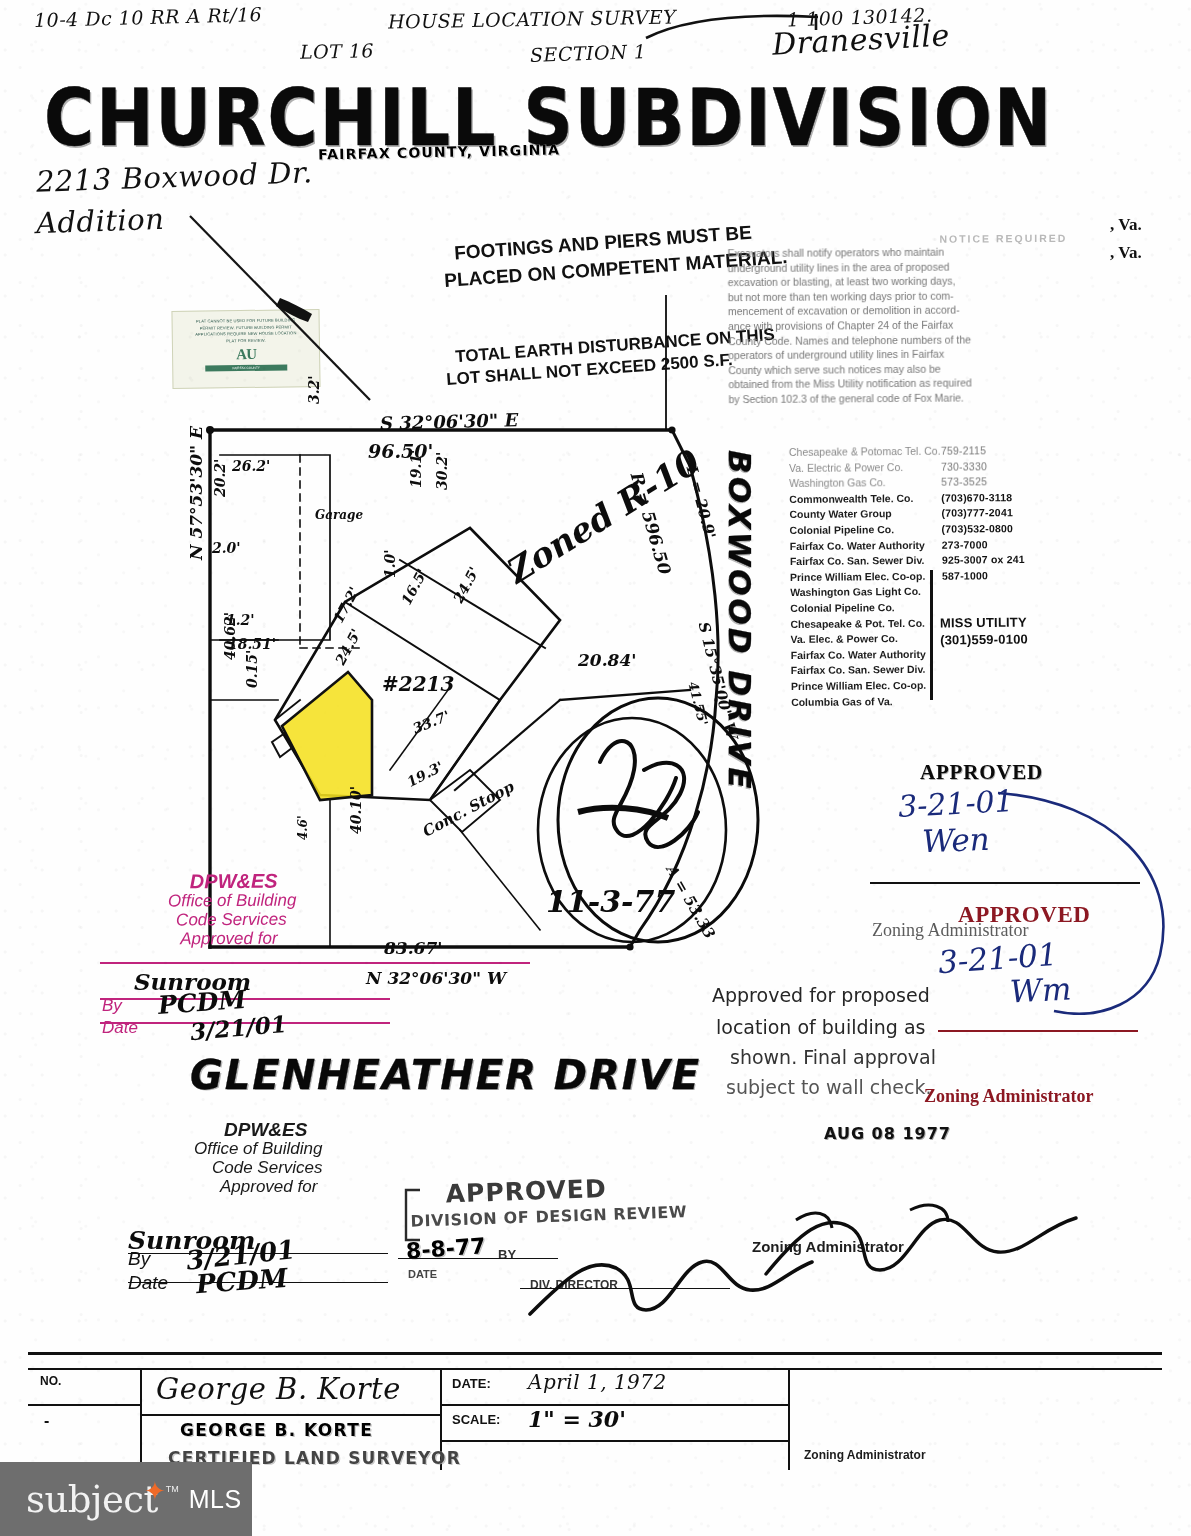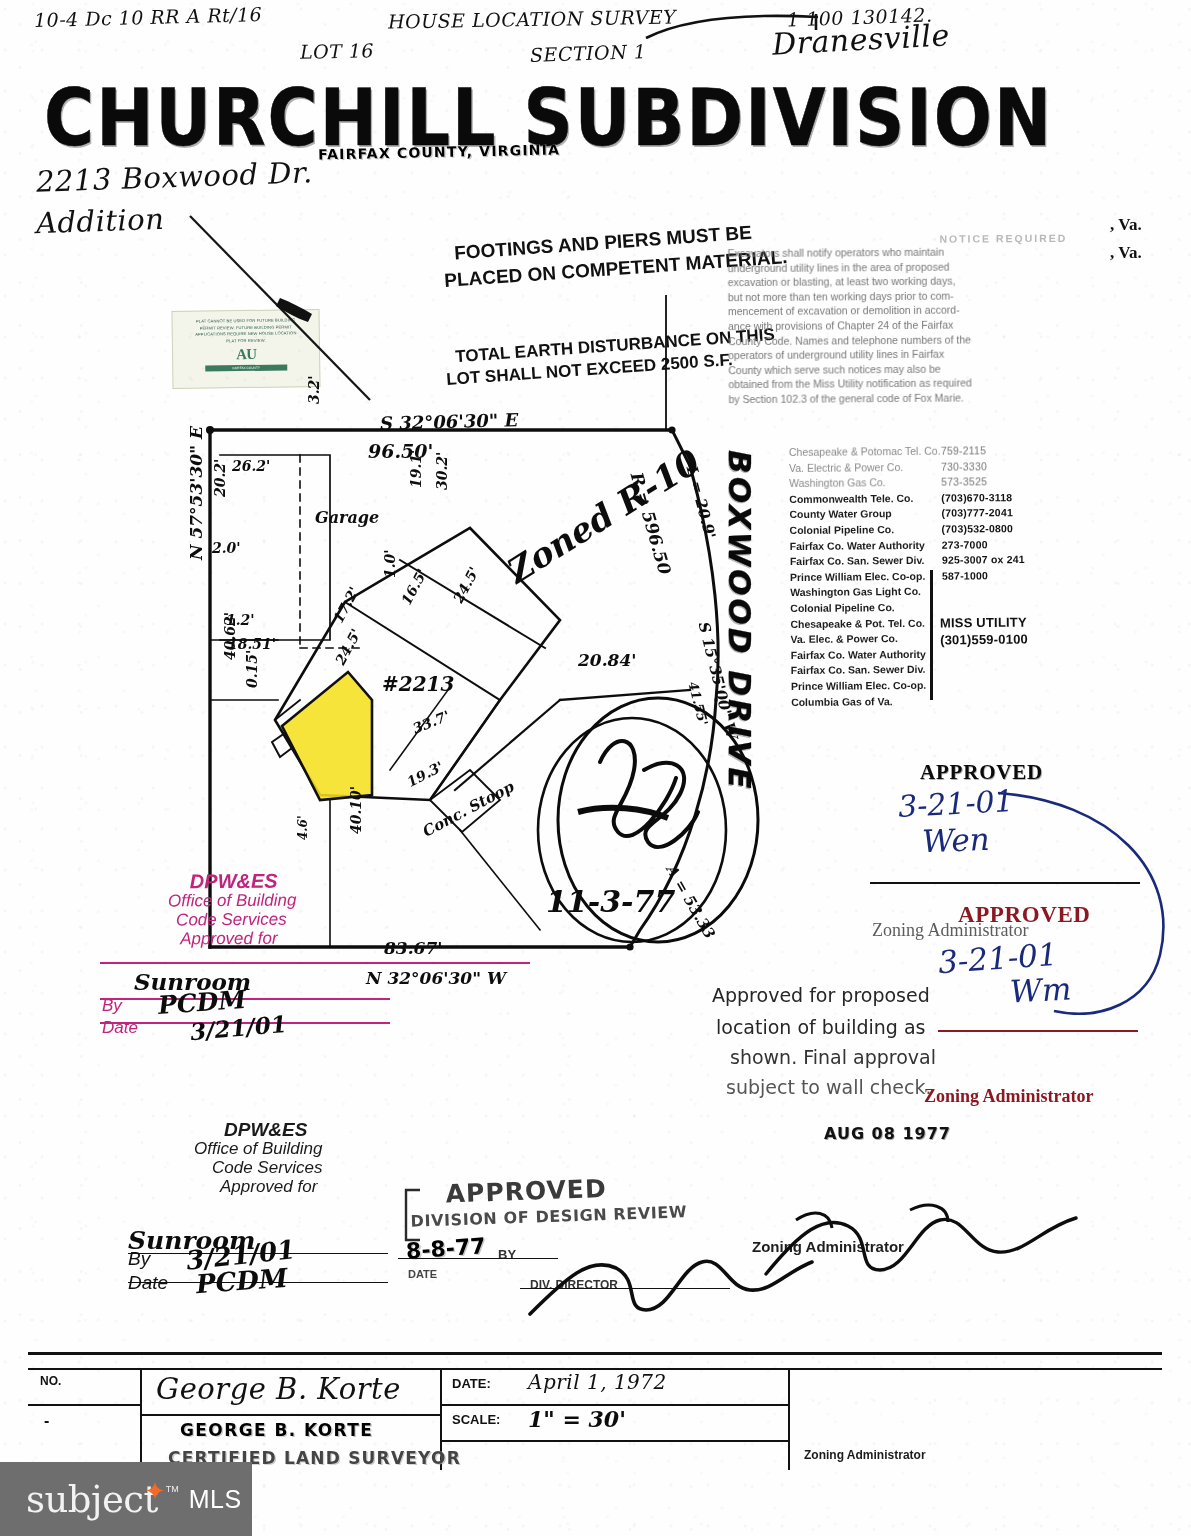--- a/index.html
+++ b/index.html
@@ -494,26 +494,29 @@
   <div class="abs dim" style="left:382px; top:578px; transform:rotate(-90deg); transform-origin:left top;">1.0'</div>
   <div class="abs dim" style="left:412px; top:714px; transform:rotate(-22deg);">33.7'</div>
   <div class="abs dim" style="left:406px; top:766px; transform:rotate(-27deg);">19.3'</div>
   <div class="abs dim" style="left:578px; top:650px; font-size:17px;">20.84'</div>
   <div class="abs dim" style="left:222px; top:660px; transform:rotate(-90deg); transform-origin:left top;">40.62'</div>
   <div class="abs dim" style="left:244px; top:688px; transform:rotate(-90deg); transform-origin:left top;">0.15'</div>
   <div class="abs dim" style="left:348px; top:834px; transform:rotate(-90deg); transform-origin:left top;">40.10'</div>
   <div class="abs dim" style="left:296px; top:840px; transform:rotate(-90deg); transform-origin:left top; font-size:12px;">4.6'</div>
   <div class="abs dim" style="left:700px; top:680px; transform:rotate(76deg); transform-origin:left top; font-size:13px;">41.55'</div>
 
-  <div class="abs dim" style="left:315px; top:508px; font-size:16px;">Garage</div>
+  <div class="abs dim" style="left:315px; top:508px; font-size:12px;">Garage</div>
   <div class="abs dim" style="left:382px; top:672px; font-size:20px;">#2213</div>
   <div class="abs dim" style="left:418px; top:800px; font-size:15px; transform:rotate(-28deg);">Conc. Stoop</div>
   <div class="abs hand-b" style="left:494px; top:496px; font-size:34px; transform:rotate(-32deg); z-index:8;">Zoned R-10</div>
 
   <div class="abs streetname" style="left:722px; top:450px; font-size:31px; letter-spacing:3px; writing-mode:vertical-rl; z-index:8;">BOXWOOD DRIVE</div>
+  <div class="abs streetname" style="left:190px; top:1052px; z-index:8;">
+    <span style="font-size:40px; letter-spacing:2px;">GLENHEATHER DRIVE</span>
+  </div>
 
   <svg class="abs scribble" width="230" height="270" style="left:548px; top:692px;">
     <ellipse cx="110" cy="128" rx="100" ry="122" stroke="#0b0b0b" stroke-width="3" fill="none"></ellipse>
     <path d="M52,70 C66,38 92,44 86,78 C80,112 56,124 70,140 C86,158 120,112 128,86
              M96,78 C122,62 146,74 132,102 C118,130 88,132 100,150 C112,166 142,140 150,120" stroke="#0b0b0b" stroke-width="4" fill="none" stroke-linecap="round"></path>
     <path d="M30,120 C60,112 96,116 120,126" stroke="#0b0b0b" stroke-width="6" fill="none"></path>
   </svg>
   <div class="abs hand-b" style="left:546px; top:884px; font-size:30px; z-index:13;">11-3-77</div>
 
   <div class="abs dpw-stamp" style="left:168px; top:872px; z-index:10; transform:rotate(-0.4deg);">

